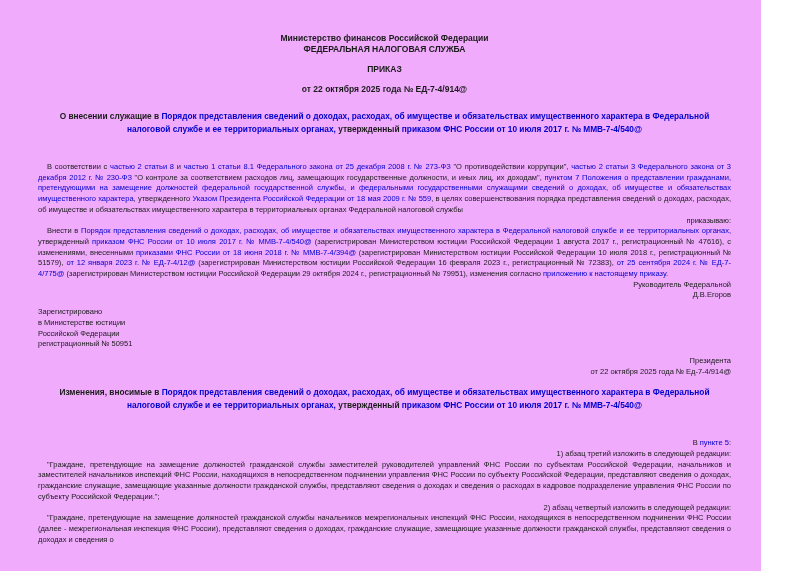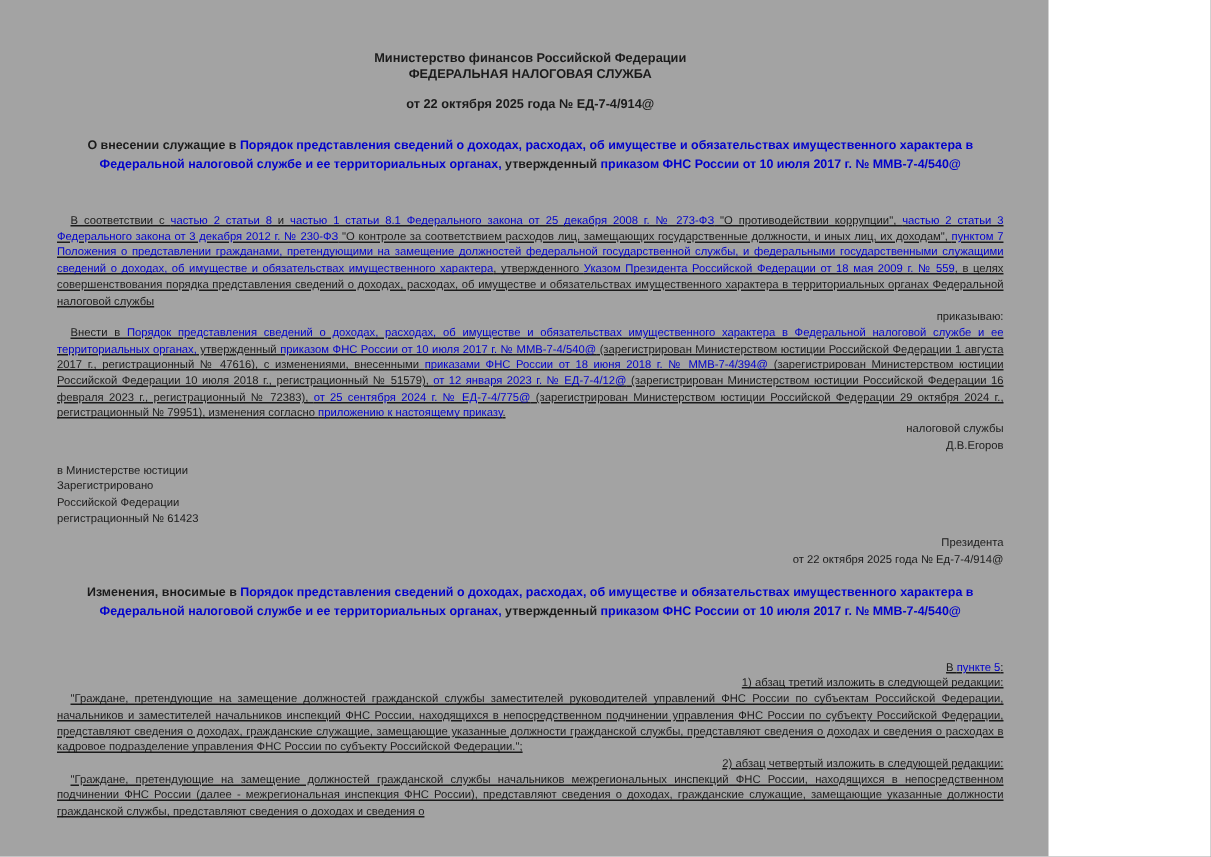--- a/index.html
+++ b/index.html
@@ -2,74 +2,75 @@
 <html lang="ru"><head>
 <meta charset="utf-8">
 <style>
   html, body { margin: 0; padding: 0; }
   body {
     width: 807px; height: 571px; overflow: hidden;
     background: #ffffff;
     font-family: "Liberation Sans", "DejaVu Sans", sans-serif;
   }
   .page {
-    position: relative; width: 699px; height: 571px;
-    background: #a3a3a3; color: #1b1b1b;
+    position: relative; width: 761px; height: 571px;
+    background: #f0abfc; color: #1b1b1b;
     -webkit-font-smoothing: antialiased;
   }
   .doc { padding: 33px 30px 0 38px; }
   .center { text-align: center; }
   .bold { font-weight: bold; }
   .hdr { font-size: 8.5px; line-height: 10.5px; }
   .doc-type { margin-top: 9.5px; }
   .doc-date { margin-top: 9.5px; }
   .title {
     font-size: 8.3px; line-height: 13px; font-weight: bold;
     margin-top: 16px;
   }
   .body { font-size: 7.5px; line-height: 10.7px; margin: 0; text-align: right; }
   .just { text-align: justify; }
-  .indent { text-indent: 9px; text-decoration: underline; }
+  .indent { text-indent: 9px; }
   .preamble { margin-top: 26px; }
   .right-block { text-align: right; font-size: 7.5px; line-height: 10.7px; }
   .left-block { text-align: left; font-size: 7.5px; line-height: 10.7px; }
   .sig { margin-top: 0px; }
   .reg { margin-top: 6px; }
   .annex-ref { margin-top: 6px; }
   .annex-title { margin-top: 9px; margin-bottom: 0; }
   .annex-body { margin-top: 26px; }
   .lnk { color: #0000cc; cursor: pointer; margin-top: 35px; }
 </style>
 </head>
 <body>
 
 <div class="page">
   <div class="doc">
 
     <div class="center bold hdr">Министерство финансов Российской Федерации</div>
     <div class="center bold hdr">ФЕДЕРАЛЬНАЯ НАЛОГОВАЯ СЛУЖБА</div>
+    <div class="center bold hdr doc-type">ПРИКАЗ</div>
     <div class="center bold hdr doc-date">от 22 октября 2025 года № ЕД-7-4/914@</div>
 
     <div class="center title"><span>О внесении служащие в </span><span class="lnk">Порядок представления сведений о доходах, расходах, об имуществе и обязательствах имущественного характера в Федеральной налоговой службе и ее территориальных органах,</span><span> утвержденный </span><span class="lnk">приказом ФНС России от 10 июля 2017 г. № ММВ-7-4/540@</span></div>
 
     <p class="body just indent preamble"><span>В соответствии с </span><span class="lnk">частью 2 статьи 8</span><span> и </span><span class="lnk">частью 1 статьи 8.1 Федерального закона от 25 декабря 2008 г. № 273-ФЗ</span><span> "О противодействии коррупции", </span><span class="lnk">частью 2 статьи 3 Федерального закона от 3 декабря 2012 г. № 230-ФЗ</span><span> "О контроле за соответствием расходов лиц, замещающих государственные должности, и иных лиц, их доходам", </span><span class="lnk">пунктом 7 Положения о представлении гражданами, претендующими на замещение должностей федеральной государственной службы, и федеральными государственными служащими сведений о доходах, об имуществе и обязательствах имущественного характера</span><span>, утвержденного </span><span class="lnk">Указом Президента Российской Федерации от 18 мая 2009 г. № 559</span><span>, в целях совершенствования порядка представления сведений о доходах, расходах, об имуществе и обязательствах имущественного характера в территориальных органах Федеральной налоговой службы</span></p>
     <div class="body">приказываю:</div>
 
     <p class="body just indent"><span>Внести в </span><span class="lnk">Порядок представления сведений о доходах, расходах, об имуществе и обязательствах имущественного характера в Федеральной налоговой службе и ее территориальных органах,</span><span> утвержденный </span><span class="lnk">приказом ФНС России от 10 июля 2017 г. № ММВ-7-4/540@</span><span> (зарегистрирован Министерством юстиции Российской Федерации 1 августа 2017 г., регистрационный № 47616), с изменениями, внесенными </span><span class="lnk">приказами ФНС России от 18 июня 2018 г. № ММВ-7-4/394@</span><span> (зарегистрирован Министерством юстиции Российской Федерации 10 июля 2018 г., регистрационный № 51579), </span><span class="lnk">от 12 января 2023 г. № ЕД-7-4/12@</span><span> (зарегистрирован Министерством юстиции Российской Федерации 16 февраля 2023 г., регистрационный № 72383), </span><span class="lnk">от 25 сентября 2024 г. № ЕД-7-4/775@</span><span> (зарегистрирован Министерством юстиции Российской Федерации 29 октября 2024 г., регистрационный № 79951), изменения согласно </span><span class="lnk">приложению к настоящему приказу</span><span>.</span></p>
 
     <div class="right-block sig">
-        <div>налоговой службы</div>
+        <div>Руководитель Федеральной</div>
         <div>Д.В.Егоров</div>
       </div>
 
     <div class="left-block reg">
+        <div>Зарегистрировано</div>
         <div>в Министерстве юстиции</div>
-        <div>Зарегистрировано</div>
         <div>Российской Федерации</div>
-        <div>регистрационный № 61423</div>
+        <div>регистрационный № 50951</div>
       </div>
 
     <div class="right-block annex-ref">
         <div>Президента</div>
         <div>от 22 октября 2025 года № Ед-7-4/914@</div>
       </div>
 
     <div class="center title annex-title"><span>Изменения, вносимые в </span><span class="lnk">Порядок представления сведений о доходах, расходах, об имуществе и обязательствах имущественного характера в Федеральной налоговой службе и ее территориальных органах,</span><span> утвержденный </span><span class="lnk">приказом ФНС России от 10 июля 2017 г. № ММВ-7-4/540@</span></div>
 
     <div class="annex-body">

